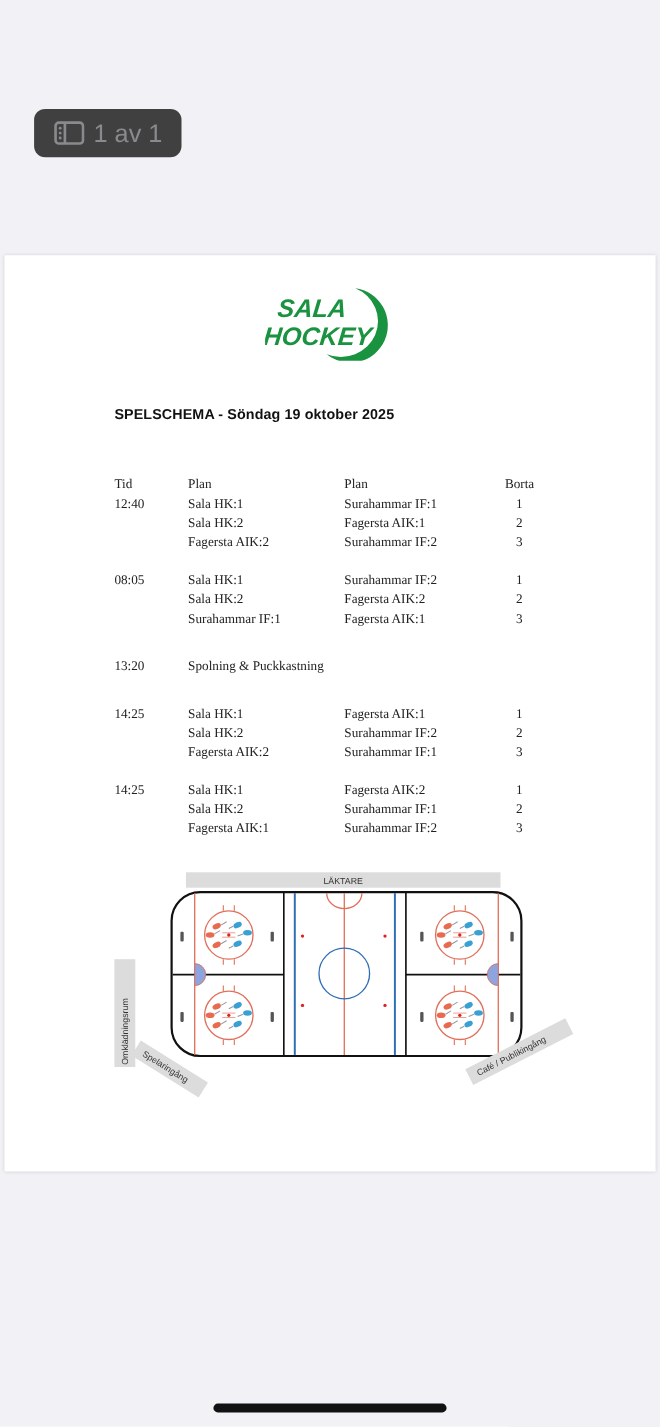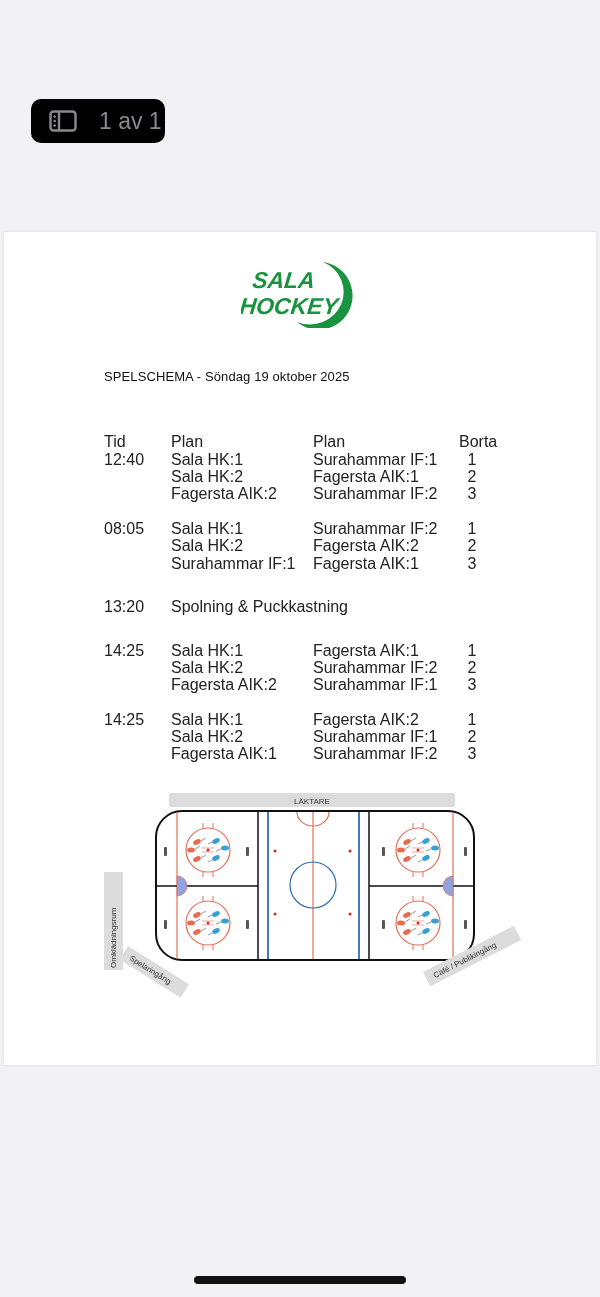--- a/index.html
+++ b/index.html
@@ -1,22 +1,22 @@
 <!DOCTYPE html>
 <html><head>
 <meta charset="utf-8">
 <style>
   html, body { margin:0; padding:0; }
   body { width:600px; height:1297px; background:#f2f1f6; position:relative; overflow:hidden; font-family:"Liberation Sans", sans-serif; }
-  .page-indicator { position:absolute; left:31px; top:99px; width:134px; height:44px; background:#000000; border-radius:10px; display:flex; align-items:center; gap:22px; padding-left:18px; box-sizing:border-box; color:#8a8a8e; font-size:23px; }
+  .page-indicator { position:absolute; left:31px; top:99px; width:134px; height:44px; background:#404040; border-radius:10px; display:flex; align-items:center; gap:8px; padding-left:18px; box-sizing:border-box; color:#8a8a8e; font-size:23px; }
   .page-indicator svg { display:block; }
   .doc-page { position:absolute; left:4px; top:232px; width:592px; height:833px; background:#fff; box-shadow:0 0 3px rgba(0,0,0,0.12); }
   .logo { position:absolute; left:241px; top:256px; width:120px; height:72px; }
-  .title { position:absolute; left:104px; top:369px; font-size:13px; font-weight:normal; color:#111; letter-spacing:0.1px;text-align:right; }
-  .row { position:absolute; left:0; width:600px; font-size:16px; color:#222; height:16px; }
+  .title { position:absolute; left:104px; top:369px; font-size:13px; font-weight:bold; color:#111; letter-spacing:0.1px;text-align:right; }
+  .row { position:absolute; left:0; width:600px; font-size:12px; color:#222; height:16px;font-family:Liberation Serif, serif; }
   .row span { position:absolute; top:0; white-space:nowrap; }
   .c-tid { left:104px; }
   .c-hem { left:171px; }
   .c-bor { left:313px; }
   .c-plan { left:460px; width:24px; text-align:center; }
   .c-plan-h { left:459px; }
   .rink { position:absolute; left:100px; top:790px; }
   .home-indicator { position:absolute; left:194px; top:1276px; width:212px; height:8px; background:#111; border-radius:4px; }
 </style>
 </head>

